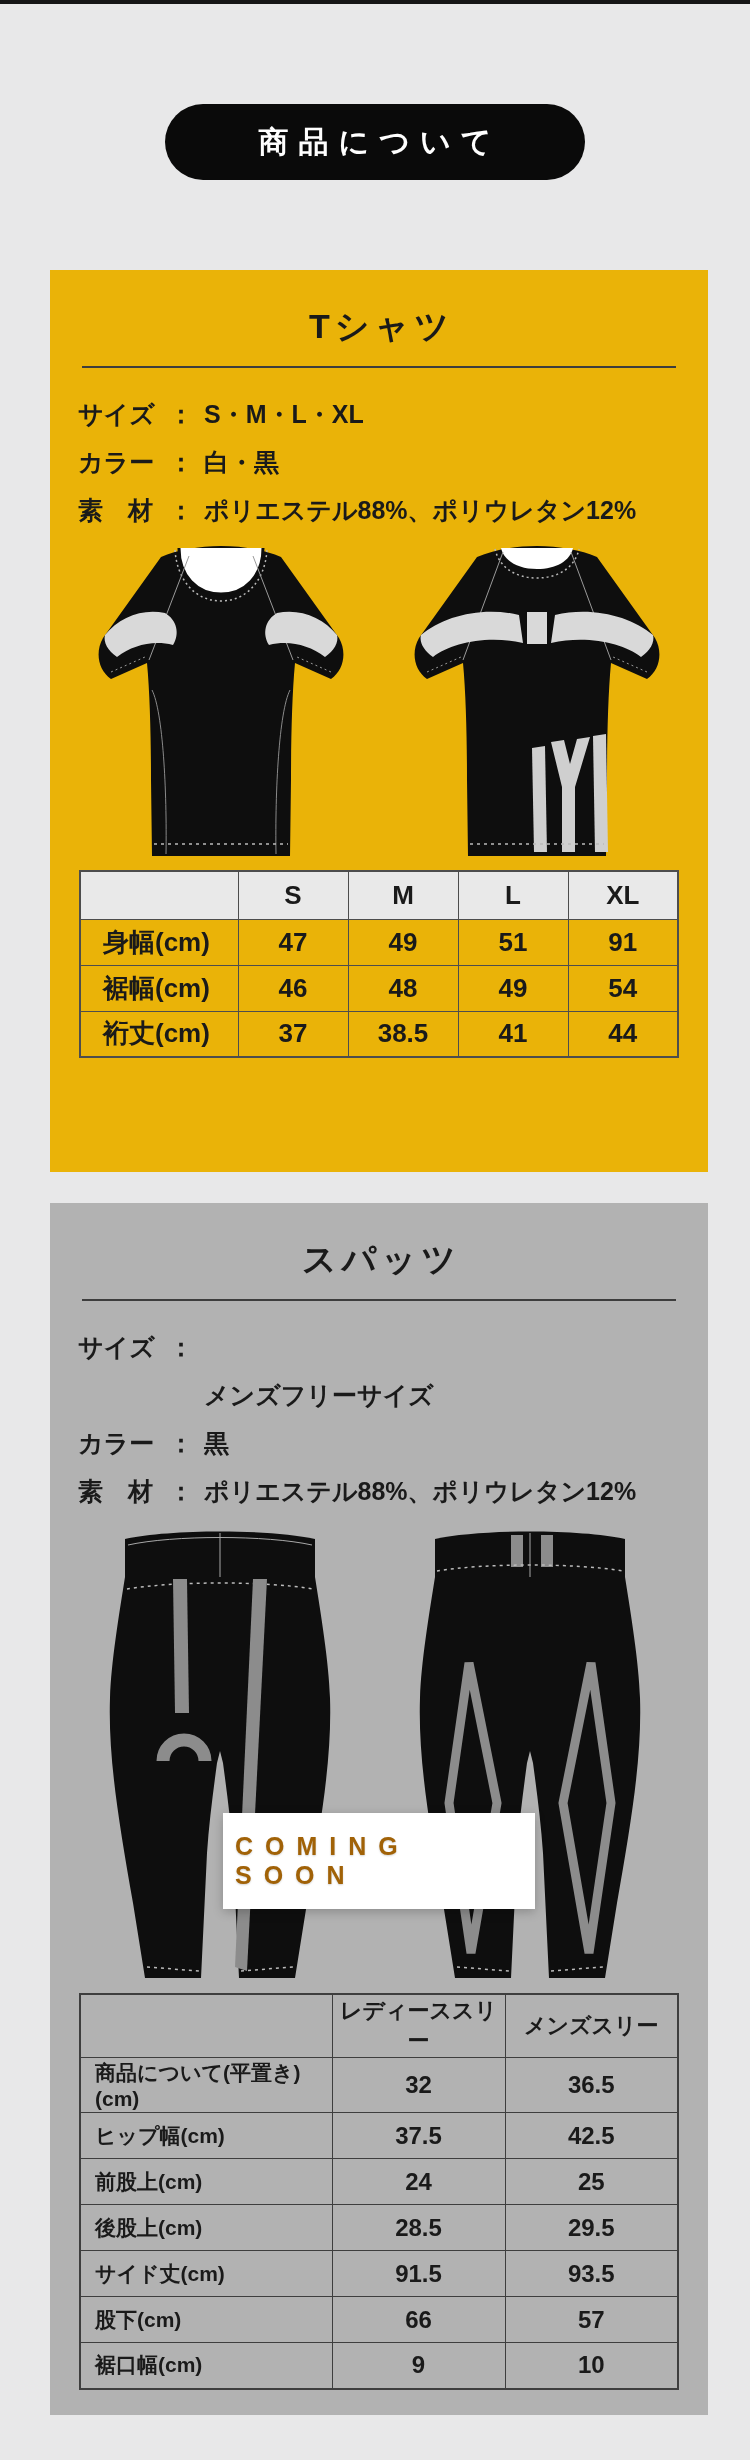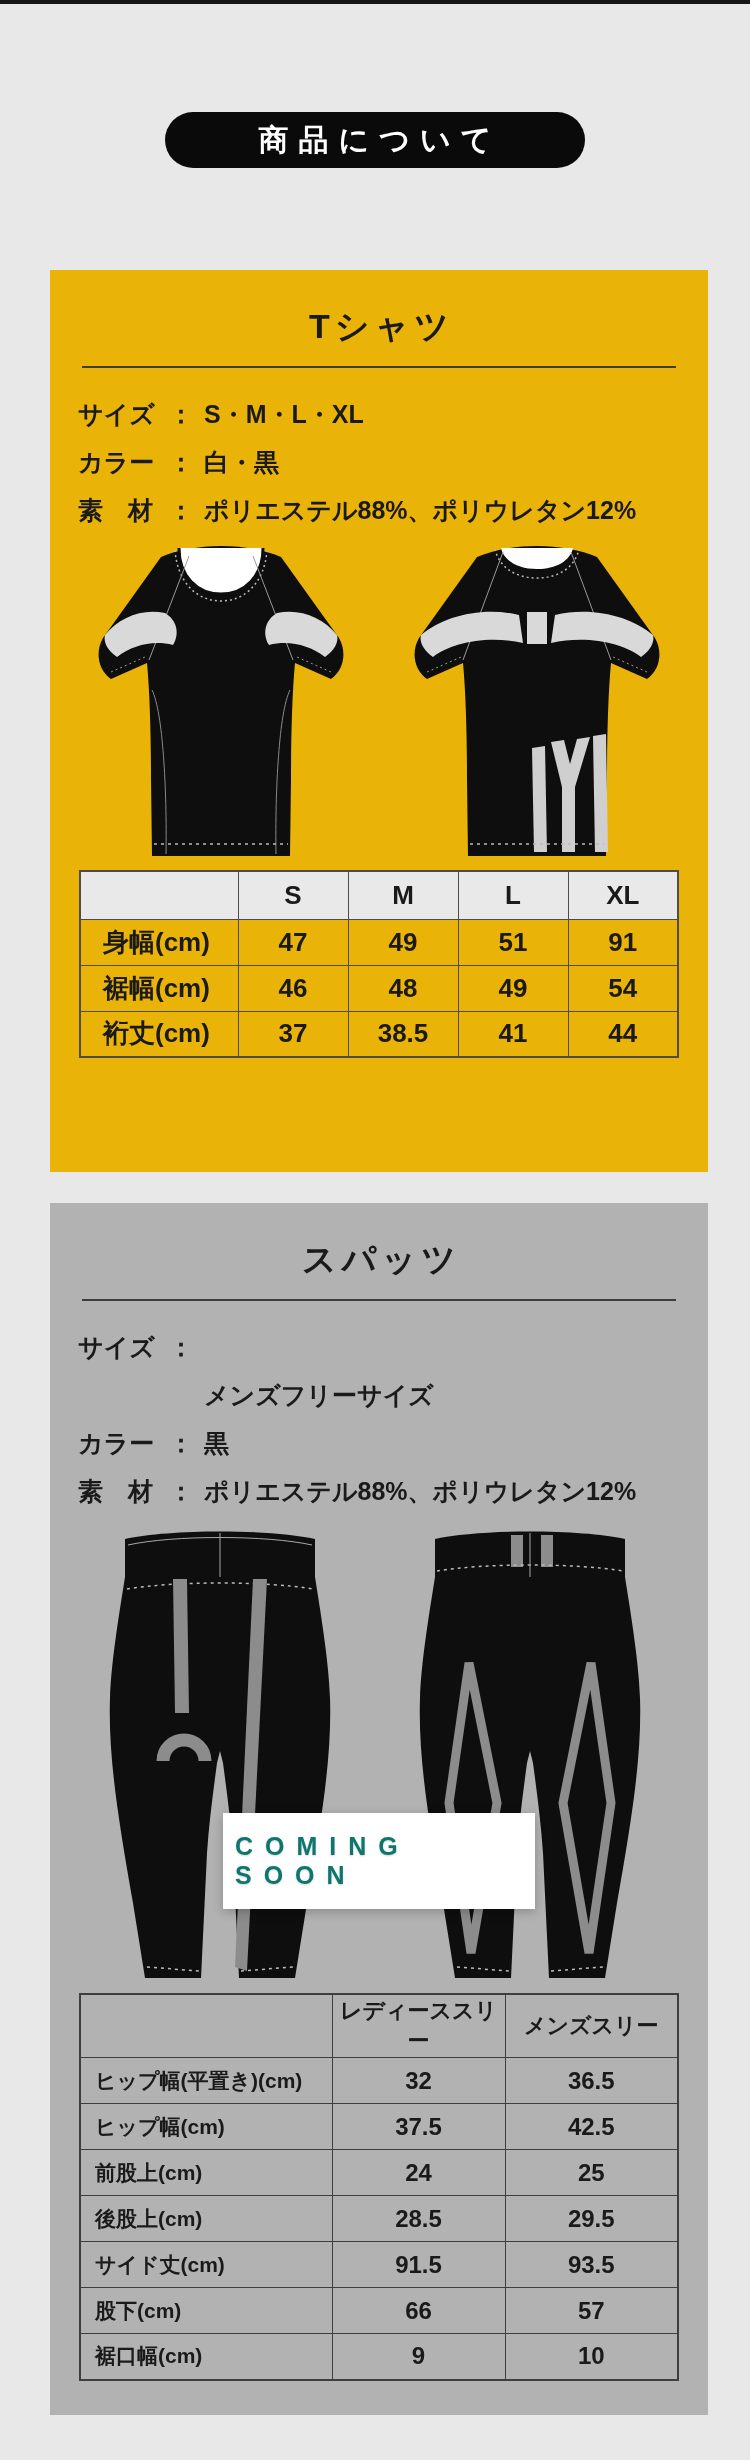--- a/index.html
+++ b/index.html
@@ -4,22 +4,22 @@
 <style>
   html,body{margin:0;padding:0;background:#cfcfd2;}
   .page{
     position:relative;width:750px;height:2460px;margin:0 auto;
     background:#e8e8e9;overflow:hidden;
     font-family:"Liberation Sans","DejaVu Sans",sans-serif;
     font-weight:700;color:#1a1a1a;
   }
   .top-border{position:absolute;top:0;left:0;width:750px;height:4px;background:#161616;}
   .badge{
-    position:absolute;top:112px;left:50%;transform:translateX(-50%);
-    width:420px;height:56px;border-radius:40px;background:#0a0a0a;
+    position:absolute;top:104px;left:50%;transform:translateX(-50%);
+    width:420px;height:76px;border-radius:40px;background:#0a0a0a;
     display:flex;align-items:center;justify-content:center;
     color:#ffffff;font-size:30px;letter-spacing:10px;padding-left:10px;box-sizing:border-box;
   }
   .card{position:absolute;left:50px;width:658px;box-sizing:border-box;}
   .card-white{top:270px;height:902px;background:#eab308;}
   .card-gray{top:1203px;height:1212px;background:#b2b2b2;}
   .card-title{
     margin:34px 32px 0;padding:0 0 16px;letter-spacing:5px;padding-left:5px;
     text-align:center;font-size:34px;border-bottom:2px solid #3d3d3d;
   }
@@ -34,21 +34,21 @@
   }
   .illus-pants{position:relative;margin-top:8px;height:470px;}
   .pants-front-wrap{position:absolute;left:45px;top:0;}
   .pants-back-wrap{position:absolute;left:355px;top:0;}
   .coming-soon{
     position:absolute;top:290px;left:50%;transform:translateX(-50%);
     width:312px;height:96px;background:#ffffff;
     box-shadow:0 3px 10px rgba(0,0,0,0.22);
     display:flex;align-items:center;justify-content:center;
     font-size:25px;letter-spacing:12px;padding-left:12px;box-sizing:border-box;
-    color:#0f766e;text-shadow:0 1px 2px rgba(0,0,0,0.18);
+    color:#a16207;text-shadow:0 1px 2px rgba(0,0,0,0.18);
   }
   table.size-table{border-collapse:collapse;margin:0 auto;table-layout:fixed;}
   .size-table th,.size-table td{box-sizing:border-box;}
   
   .white-table{width:598px;border:2px solid #4d4d4d;font-size:26px;margin-top:40px;}
   .white-table th,.white-table td{border:1px solid #4d4d4d;height:46px;text-align:center;}
   .white-table thead th{background:#e9e9e9;height:48px;}
   .white-table td.row-label{text-align:left;padding-left:22px;}
   
   .gray-table{width:598px;border:2px solid #3e3e3e;font-size:24px;margin-top:16px;}
@@ -235,21 +235,21 @@
         </colgroup>
       <thead>
         <tr>
           <th></th>
           <th>レディーススリー</th>
           <th>メンズスリー</th>
         </tr>
       </thead>
       <tbody>
         <tr>
-          <td class="row-label">ヒップ幅(平置き)(cm)</td>
+          <td class="row-label">商品について(平置き)(cm)</td>
           <td>32</td>
           <td>36.5</td>
         </tr>
         <tr>
           <td class="row-label">ヒップ幅(cm)</td>
           <td>37.5</td>
           <td>42.5</td>
         </tr>
         <tr>
           <td class="row-label">前股上(cm)</td>

